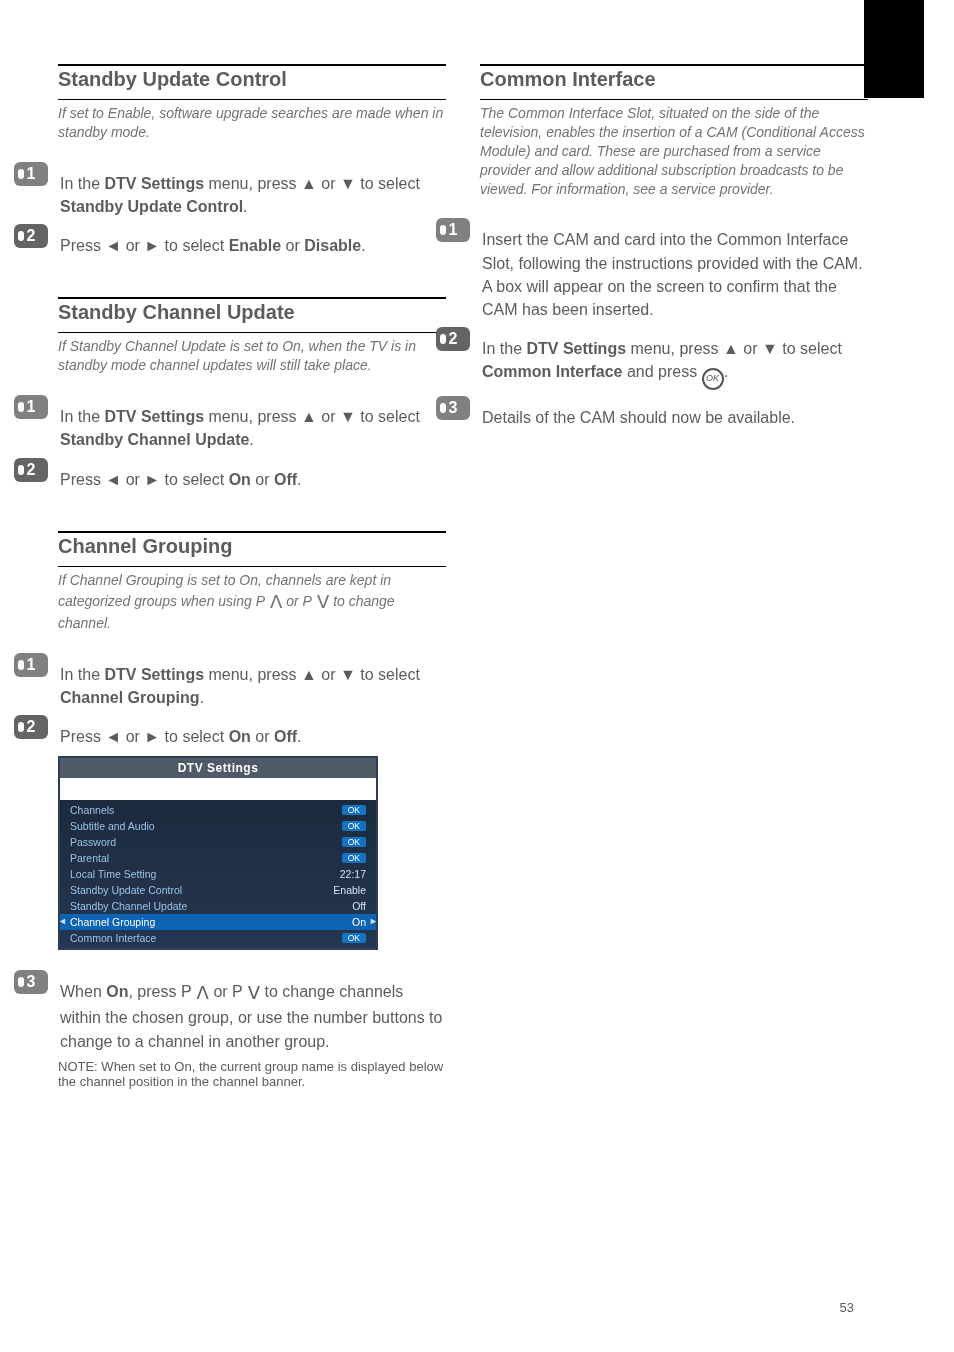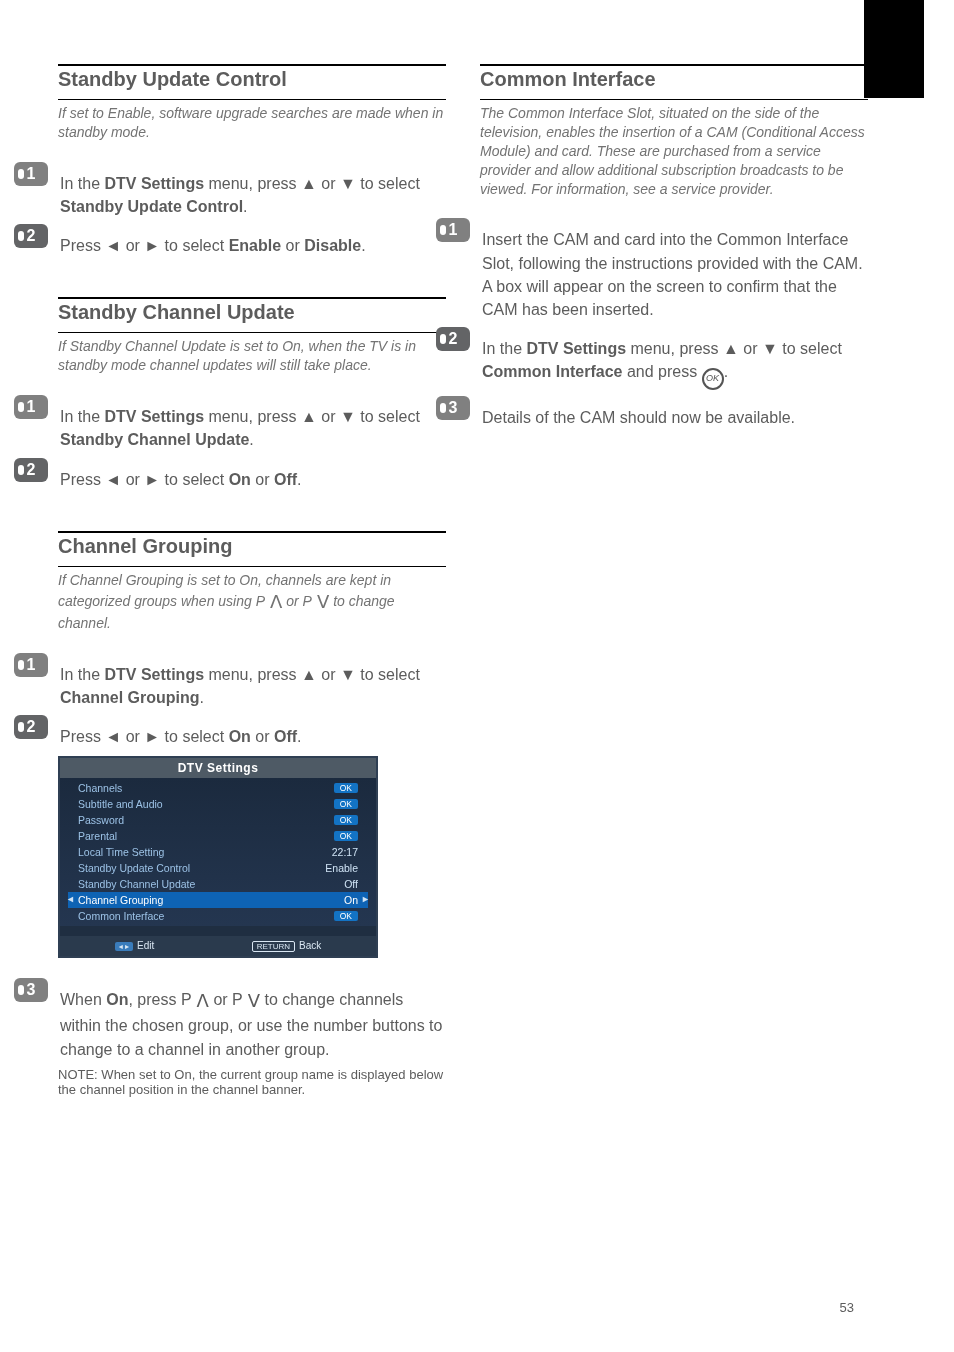--- a/index.html
+++ b/index.html
@@ -23,21 +23,21 @@
   .step-text b { font-weight: bold; }
   .arrow { font-style: normal; }
   .pglyph { font-family: Arial; font-style: normal; }
   .ok-key { display: inline-flex; width: 22px; height: 22px; border: 2px solid #555; border-radius: 50%; align-items: center; justify-content: center; font-size: 9px; color: #555; vertical-align: -4px; }
   .note { font-size: 13px; color: #5c5c5c; margin: 6px 0 1px 0; }
   .note .lbl { font-weight: normal; }
 
   
   .panel { width: 320px; margin: 8px 0 0 0; font-size: 11px; color: #fff; border: 2px solid #2f3f53; }
   .panel-title { background: #4e5a65; text-align: center; font-weight: bold; padding: 3px 0; font-size: 12px; letter-spacing: .5px; }
-  .panel-body { background: linear-gradient(#1b2a3e, #243650); padding: 2px 8px; }
+  .panel-body { background: linear-gradient(#1b2a3e, #243650); padding: 2px 0; margin-top: 22px; }
   .prow { display: flex; align-items: center; justify-content: space-between; padding: 2px 10px; color: #9cc2e6; font-size: 10.5px; }
   .prow .val { color: #cfe3f5; }
   .prow.sel { background: #0e63b4; color: #fff; position: relative; }
   .prow.sel .val { color: #fff; }
   .prow.sel::before { content: "◄"; position: absolute; left: -2px; top: 2px; color: #cfe3f5; font-size: 9px; }
   .prow.sel::after  { content: "►"; position: absolute; right: -2px; top: 2px; color: #cfe3f5; font-size: 9px; }
   .okchip { display: inline-block; background: #1373c4; color: #fff; font-size: 8.5px; padding: 0 6px; border-radius: 2px; }
   .panel-footer { background: #2a3a4d; display: flex; justify-content: space-around; padding: 4px 6px; font-size: 10px; color: #d9e6f2; border-top: 10px solid #1f2e41; }
   .kchip { display: inline-block; background: #3a7cbb; padding: 0 4px; border-radius: 2px; margin-right: 4px; font-size: 8px; }
   .rchip { display: inline-block; border: 1px solid #d9e6f2; padding: 0 4px; border-radius: 2px; margin-right: 4px; font-size: 8px; color: #d9e6f2; }
@@ -152,24 +152,20 @@
             </div>
           <div class="prow sel">
               <span>Channel Grouping</span>
               <span class="val">On</span>
             </div>
           <div class="prow">
               <span>Common Interface</span>
               <span class="okchip">OK</span>
             </div>
         </div>
-        <div class="panel-footer">
-          <span><span class="kchip">◂ ▸</span><span>Edit</span></span>
-          <span><span class="rchip">RETURN</span><span>Back</span></span>
-        </div>
       </div>
 
       <div class="gap-s"></div>
 
       <div class="step">
         <div class="bullet grey">3</div>
         <div class="step-text">
           <span class="norm">When </span><b class="norm">On</b><span class="norm">, press P</span><span class="pglyph p-icons">&nbsp;ᐱ</span><span class="norm"> or P</span><span class="pglyph p-icons">&nbsp;ᐯ</span><span class="norm"> to change channels within the chosen group, or use the number buttons to change to a channel in another group.</span>
         </div>
       </div>

